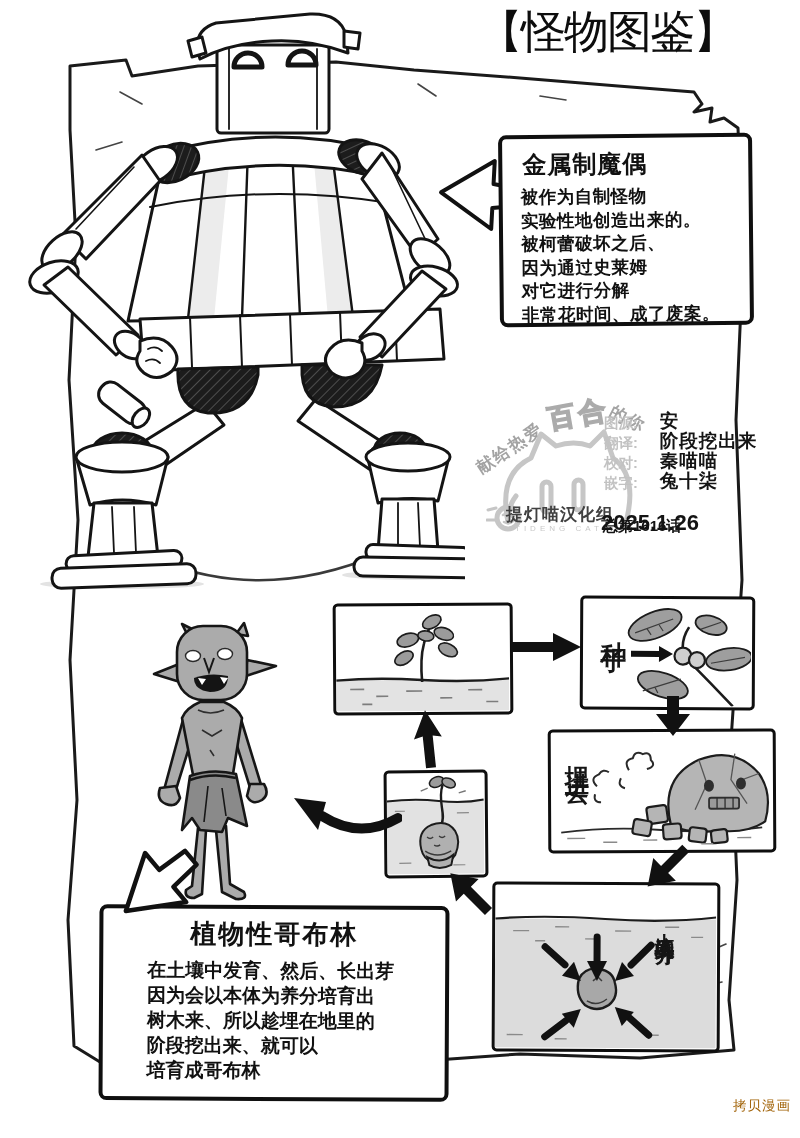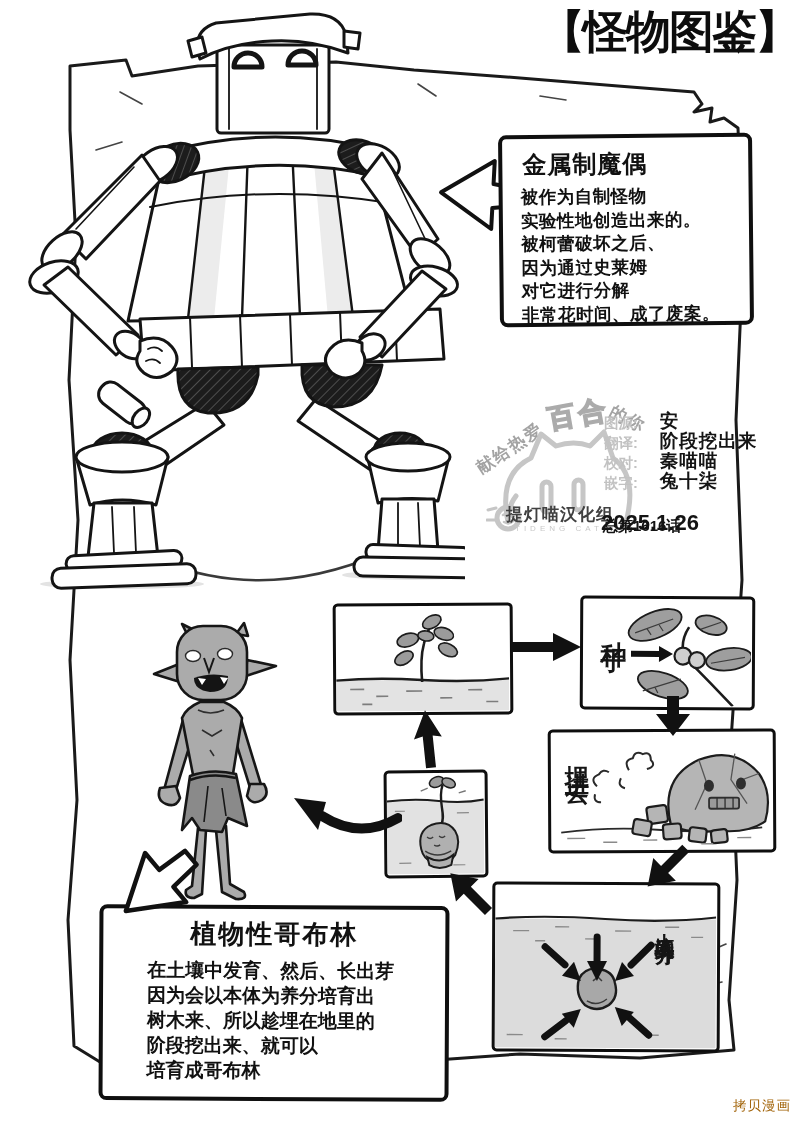--- a/index.html
+++ b/index.html
@@ -6,22 +6,22 @@
   body{
     width:800px;height:1138px;position:relative;overflow:hidden;
     background:#ffffff;color:#111;
     font-family:"Liberation Sans","DejaVu Sans",sans-serif;
   }
   .abs{position:absolute}
   svg{display:block}
   
   .page-title{
     position:absolute;left:478px;top:2px;width:320px;height:54px;
-    font-size:45px;font-weight:700;letter-spacing:-2px;color:#0d0d0d;
-    text-align:right;white-space:nowrap;
+    font-size:45px;font-weight:400;letter-spacing:-2px;color:#0d0d0d;
+    text-align:left;white-space:nowrap;
   }
   
   .note{
     position:absolute;background:#fff;border:4px solid #0f0f0f;
     border-radius:8px;box-sizing:border-box;z-index:5;
   }
   .note-golem{left:499px;top:134px;width:254px;height:192px;transform:rotate(-0.6deg);padding:8px 10px 6px 18px}
   .note-golem .note-title{font-size:24px;font-weight:900;margin:2px 0 5px 2px;letter-spacing:1px}
   .note-golem .note-line{font-size:17.5px;line-height:23.5px;font-weight:700;letter-spacing:.5px;white-space:nowrap}
   .note-goblin{left:99px;top:905px;width:350px;height:196px;border-width:4.5px;transform:rotate(.3deg);padding:6px 8px}

